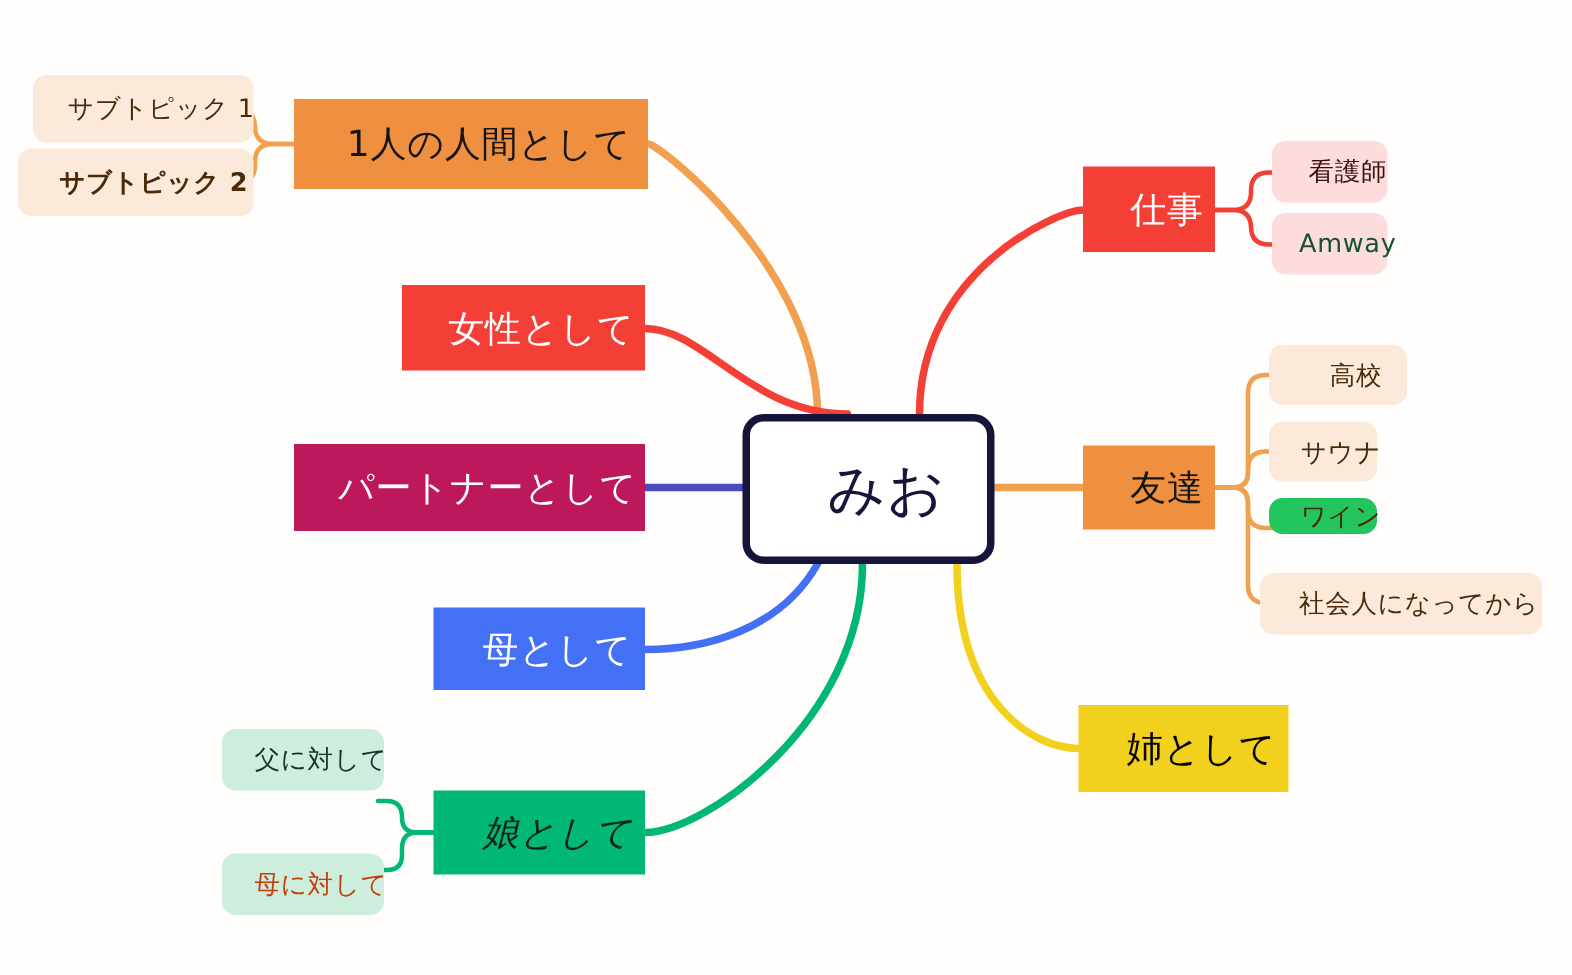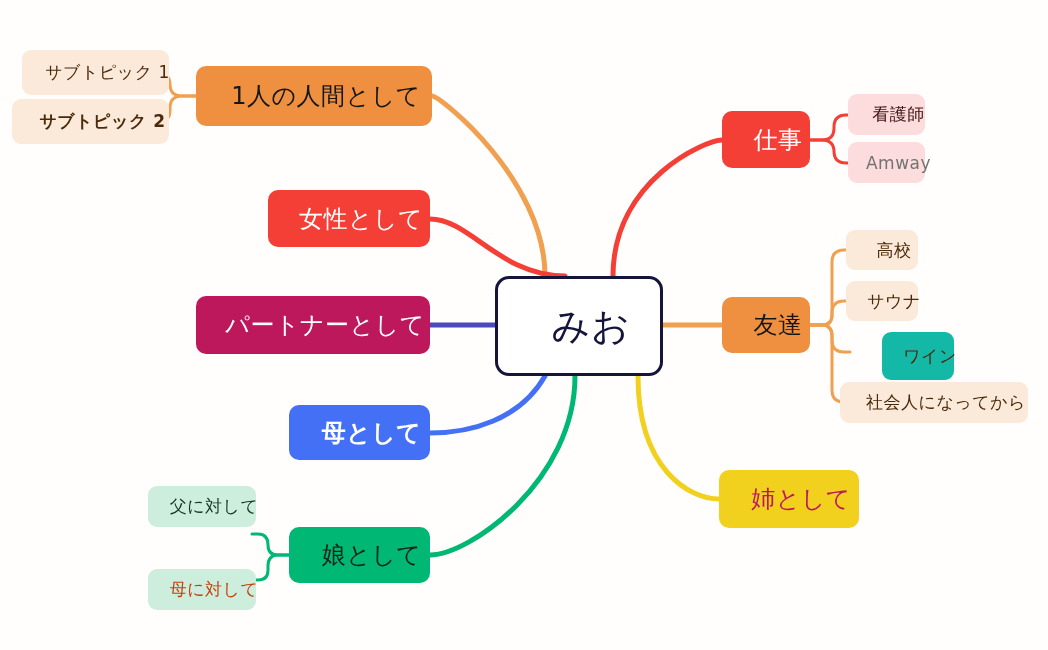--- a/index.html
+++ b/index.html
@@ -33,28 +33,28 @@
     display: flex;
     align-items: center;
     justify-content: center;
     text-align: right;
     white-space: nowrap;
     letter-spacing: 0.5px;
     padding-left: 24px;
   }
   .node-root {
     background: #ffffff;
-    border: 3px solid #14b8a6;
+    border: 5px solid #14b8a6;
     border-radius: 14px;
     color: #15153c;
     font-size: 38px;
     z-index: 5;
   }
   .node-main {
-    border-radius: 10px;
+    border-radius: 0;
     font-size: 24px;
     z-index: 4;
   }
   .node-sub {
     border-radius: 9px;
     font-size: 17px;
     z-index: 4;
   }
 </style>
 </head>
@@ -81,27 +81,27 @@
       <path d="M 810 325 L 822 325 Q 832 325 832 336 L 832 340 Q 832 352 844 352 L 850 352" fill="none" stroke="#f0a04f" stroke-width="3" stroke-linecap="round" stroke-linejoin="round"></path>
       <path d="M 810 325 L 822 325 Q 832 325 832 336 L 832 390 Q 832 402 844 402 L 850 402" fill="none" stroke="#f0a04f" stroke-width="3" stroke-linecap="round" stroke-linejoin="round"></path>
     </svg>
   <div id="nodes">
       <div class="node node-root" style="left: 495px; top: 276px; width: 168px; height: 100px; background: rgb(255, 255, 255); color: rgb(21, 21, 60); border-color: rgb(21, 21, 60);">みお</div>
       <div class="node node-main" style="left: 196px; top: 66px; width: 236px; height: 60px; background: rgb(239, 144, 64); color: rgb(22, 22, 22);">1人の人間として</div>
       <div class="node node-sub" style="left: 22px; top: 50px; width: 147px; height: 45px; background: rgb(251, 233, 217); color: rgb(74, 42, 10);">サブトピック 1</div>
       <div class="node node-sub" style="left: 12px; top: 99px; width: 157px; height: 45px; background: rgb(251, 233, 217); color: rgb(74, 42, 10); font-weight: bold;">サブトピック 2</div>
       <div class="node node-main" style="left: 268px; top: 190px; width: 162px; height: 57px; background: rgb(244, 63, 54); color: rgb(255, 255, 255);">女性として</div>
       <div class="node node-main" style="left: 196px; top: 296px; width: 234px; height: 58px; background: #be185d; color: rgb(255, 255, 255);">パートナーとして</div>
-      <div class="node node-main" style="left: 289px; top: 405px; width: 141px; height: 55px; background: rgb(68, 112, 245); color: rgb(255, 255, 255); font-weight: bold;">母として</div>
-      <div class="node node-main" style="left: 289px; top: 527px; width: 141px; height: 56px; background: rgb(0, 184, 116); color: rgb(18, 36, 24);">娘として</div>
+      <div class="node node-main" style="left: 289px; top: 405px; width: 141px; height: 55px; background: rgb(68, 112, 245); color: rgb(255, 255, 255);">母として</div>
+      <div class="node node-main" style="left: 289px; top: 527px; width: 141px; height: 56px; background: rgb(0, 184, 116); color: rgb(18, 36, 24); font-style: italic;">娘として</div>
       <div class="node node-sub" style="left: 148px; top: 486px; width: 108px; height: 41px; background: rgb(205, 238, 221); color: rgb(18, 53, 36);">父に対して</div>
       <div class="node node-sub" style="left: 148px; top: 559px; width: 108px; height: 41px; background: rgb(205, 238, 221); color: #c2410c; margin-top: 10px;">母に対して</div>
       <div class="node node-main" style="left: 722px; top: 111px; width: 88px; height: 57px; background: rgb(244, 63, 54); color: rgb(255, 255, 255);">仕事</div>
       <div class="node node-sub" style="left: 848px; top: 94px; width: 77px; height: 41px; background: rgb(252, 220, 220); color: rgb(61, 17, 17);">看護師</div>
-      <div class="node node-sub" style="left: 848px; top: 142px; width: 77px; height: 41px; background: rgb(252, 220, 220); color: #737373;">Amway</div>
+      <div class="node node-sub" style="left: 848px; top: 142px; width: 77px; height: 41px; background: rgb(252, 220, 220); color: #14532d;">Amway</div>
       <div class="node node-main" style="left: 722px; top: 297px; width: 88px; height: 56px; background: rgb(239, 144, 64); color: rgb(22, 22, 22);">友達</div>
-      <div class="node node-sub" style="left: 846px; top: 230px; width: 72px; height: 40px; background: rgb(251, 233, 217); color: rgb(74, 42, 10);">高校</div>
+      <div class="node node-sub" style="left: 846px; top: 230px; width: 92px; height: 40px; background: rgb(251, 233, 217); color: rgb(74, 42, 10);">高校</div>
       <div class="node node-sub" style="left: 846px; top: 281px; width: 72px; height: 40px; background: rgb(251, 233, 217); color: rgb(74, 42, 10);">サウナ</div>
-      <div class="node node-sub" style="left: 846px; top: 332px; width: 72px; height: 48px; background: #14b8a6; color: rgb(74, 42, 10); margin-left: 36px;">ワイン</div>
+      <div class="node node-sub" style="left: 846px; top: 332px; width: 72px; height: 24px; background: #22c55e; color: rgb(74, 42, 10);">ワイン</div>
       <div class="node node-sub" style="left: 840px; top: 382px; width: 188px; height: 41px; background: rgb(251, 233, 217); color: rgb(74, 42, 10);">社会人になってから</div>
-      <div class="node node-main" style="left: 719px; top: 470px; width: 140px; height: 58px; background: rgb(242, 208, 30); color: #be185d;">姉として</div>
+      <div class="node node-main" style="left: 719px; top: 470px; width: 140px; height: 58px; background: rgb(242, 208, 30); color: #000000;">姉として</div>
     </div>
 </div>
 
 </body></html>

